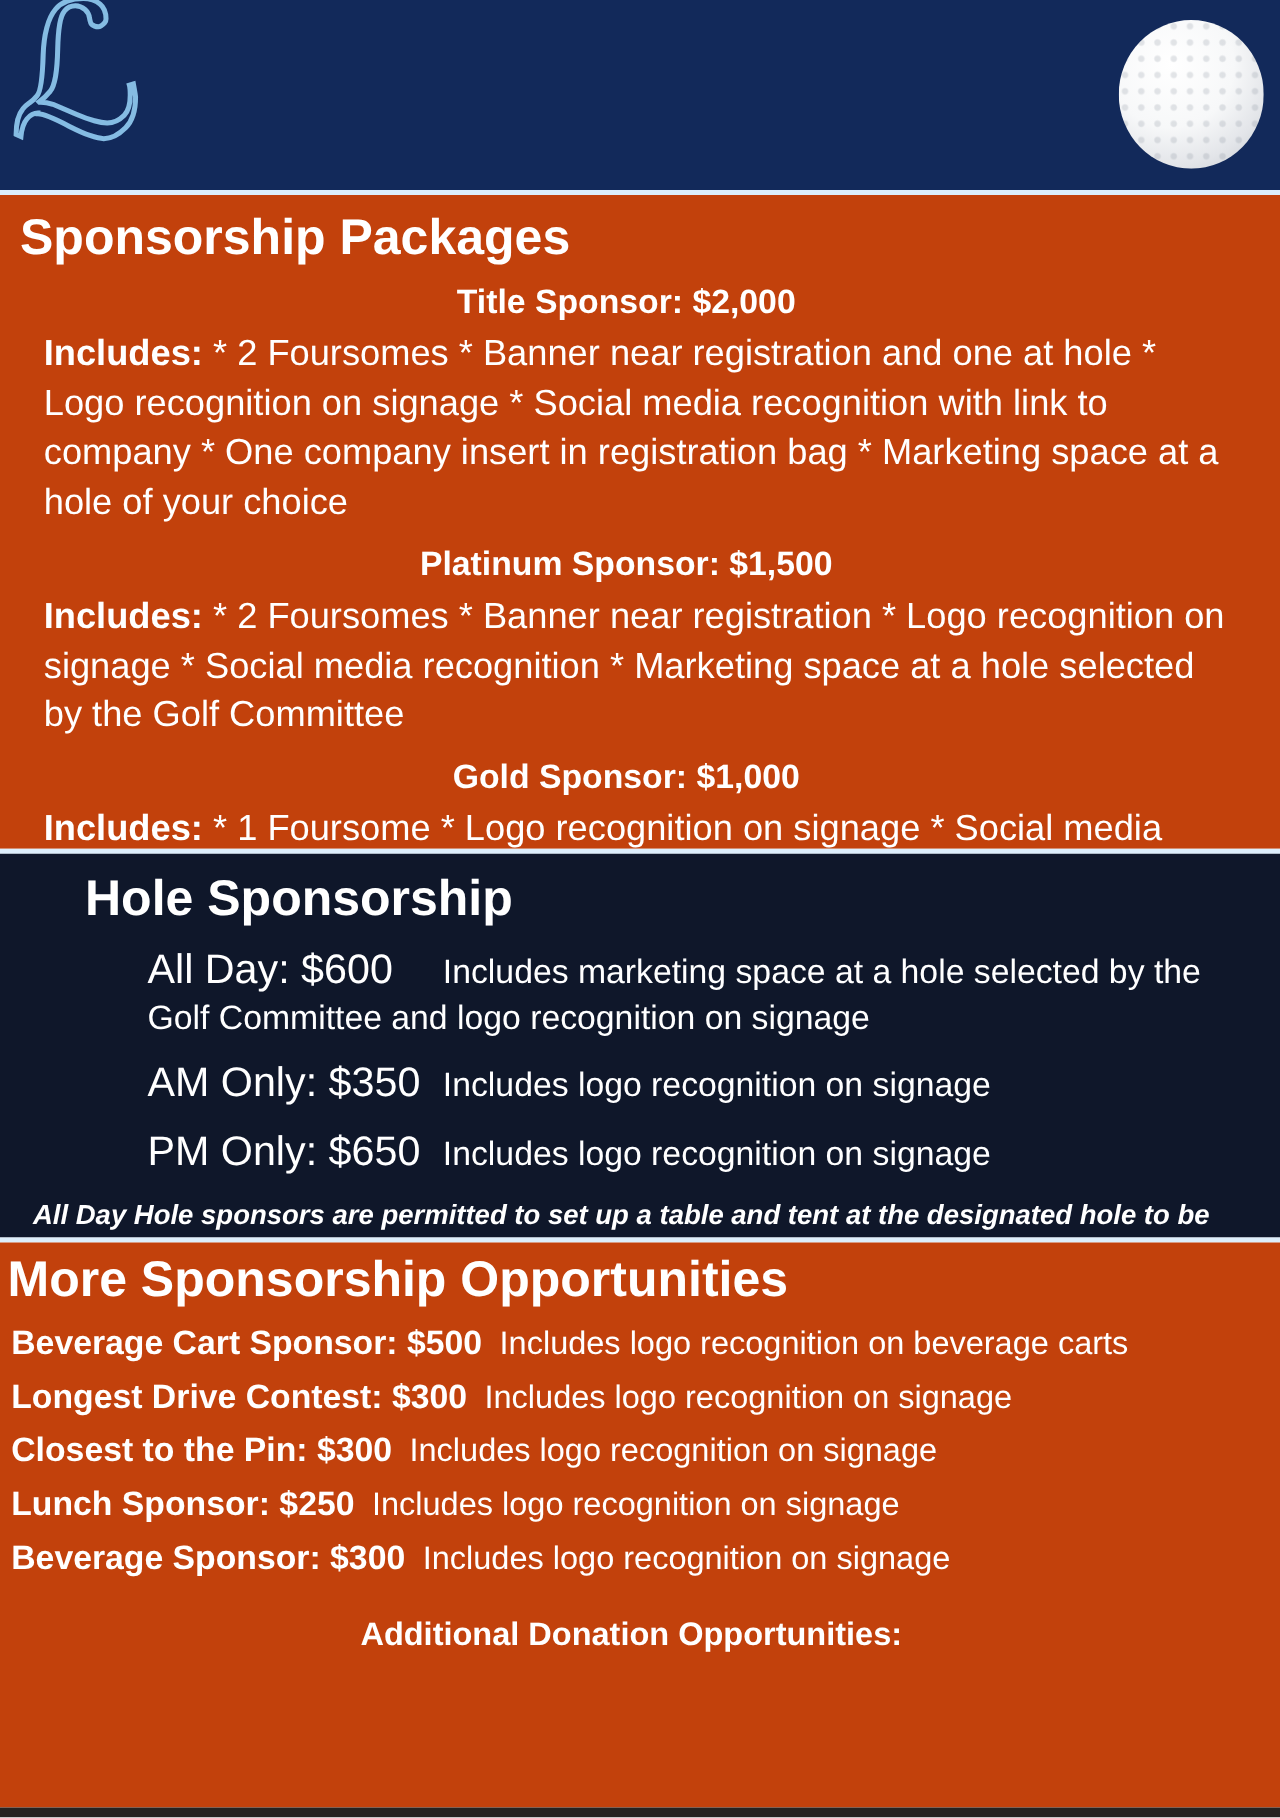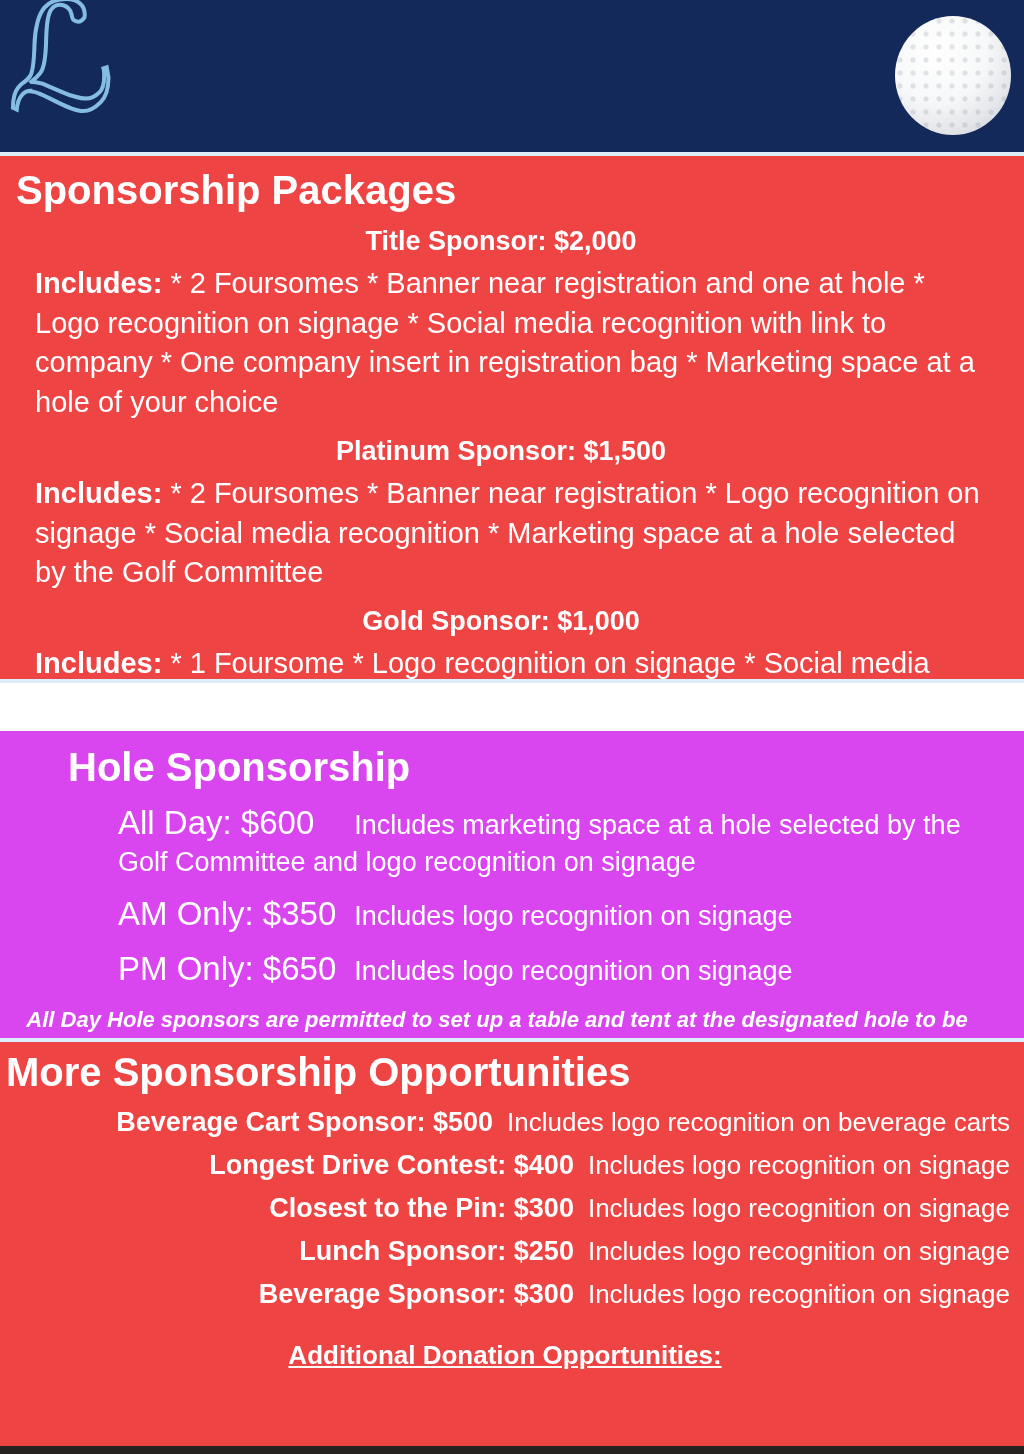--- a/index.html
+++ b/index.html
@@ -30,22 +30,22 @@
     position:absolute; right:13px; top:16px;
     width:116px; height:119px; border-radius:50%;
     background-image:
       radial-gradient(circle at 5px 5px, rgba(116,126,140,0.20) 2px, rgba(0,0,0,0) 3.2px),
       radial-gradient(circle at 36% 30%, #ffffff 0%, #f7f8f9 45%, #e3e5e9 72%, #c3c8cf 100%);
     background-size:13px 13px, 100% 100%;
   }
 
   
   .sep { height:4px; background:#ddeefb; flex:none; }
-  .blue { background:#ef4444; color:#ffffff; }
-  .navy { background:#d946ef; color:#ffffff;margin-top:48px; }
+  .blue { background:#c2410c; color:#ffffff; }
+  .navy { background:#0f172a; color:#ffffff; }
   section { box-sizing:border-box; }
   h2 { margin:0; font-size:40px; font-weight:700; color:#ffffff; }
 
   
   .packages { height:523px; flex:none; padding:12px 38px 0 16px; }
   .tier-title { text-align:center; font-size:27px; font-weight:700; margin:13px 0 7px 0; }
   .tier-body { margin:0 0 0 19px; font-size:29px; line-height:1.37; }
   .tier-body b { font-weight:700; }
 
   
@@ -56,25 +56,25 @@
   .hole-desc { margin-left:18px; }
   .hole-item.first .hole-desc { margin-left:40px; }
   .hole-note {
     margin:15px 20px 0 20px; text-align:center;
     font-size:22px; font-weight:700; font-style:italic; line-height:1.28;
   }
 
   
   .more { flex:1 1 auto; padding:8px 14px 0 0; }
   .more h2 { margin-left:6px; }
-  .more-row { margin:12px 0 0 9px; font-size:26px; white-space:nowrap;text-align:right; }
+  .more-row { margin:12px 0 0 9px; font-size:26px; white-space:nowrap; }
   .more-row b { font-size:27px; font-weight:700; }
   .more-desc { margin-left:14px; }
 
-  .donation-head { text-align:center; font-size:26px; font-weight:700; margin:30px 0 0 0;text-decoration:underline; }
+  .donation-head { text-align:center; font-size:26px; font-weight:700; margin:30px 0 0 0; }
   .donation-text { text-align:center; font-size:27px; line-height:1.4; margin:9px 30px 0 30px; }
   .donation-link { color:#ffffff; text-decoration:underline; text-underline-offset:4px; cursor:pointer; }
 
   .footer-strip { height:8px; background:#262220; flex:none; margin-top:auto; }
 </style>
 </head>
 <body>
 
 <div class="page">
 
@@ -111,21 +111,21 @@
 
     <p class="hole-note">All Day Hole sponsors are permitted to set up a table and tent at the designated hole to be used as a marketing opportunity. Food, handouts (widgets), and nonalcoholic drinks are allowed.</p>
   </section>
 
   <div class="sep"></div>
 
   <section class="more blue">
     <h2>More Sponsorship Opportunities</h2>
 
     <p class="more-row"><b>Beverage Cart Sponsor: $500</b><span class="more-desc">Includes logo recognition on beverage carts</span></p>
-    <p class="more-row"><b>Longest Drive Contest: $400</b><span class="more-desc">Includes logo recognition on signage</span></p>
+    <p class="more-row"><b>Longest Drive Contest: $300</b><span class="more-desc">Includes logo recognition on signage</span></p>
     <p class="more-row"><b>Closest to the Pin: $300</b><span class="more-desc">Includes logo recognition on signage</span></p>
     <p class="more-row"><b>Lunch Sponsor: $250</b><span class="more-desc">Includes logo recognition on signage</span></p>
     <p class="more-row"><b>Beverage Sponsor: $300</b><span class="more-desc">Includes logo recognition on signage</span></p>
 
     <p class="donation-head">Additional Donation Opportunities:</p>
   </section>
 
   <div class="footer-strip"></div>
 
 </div>

